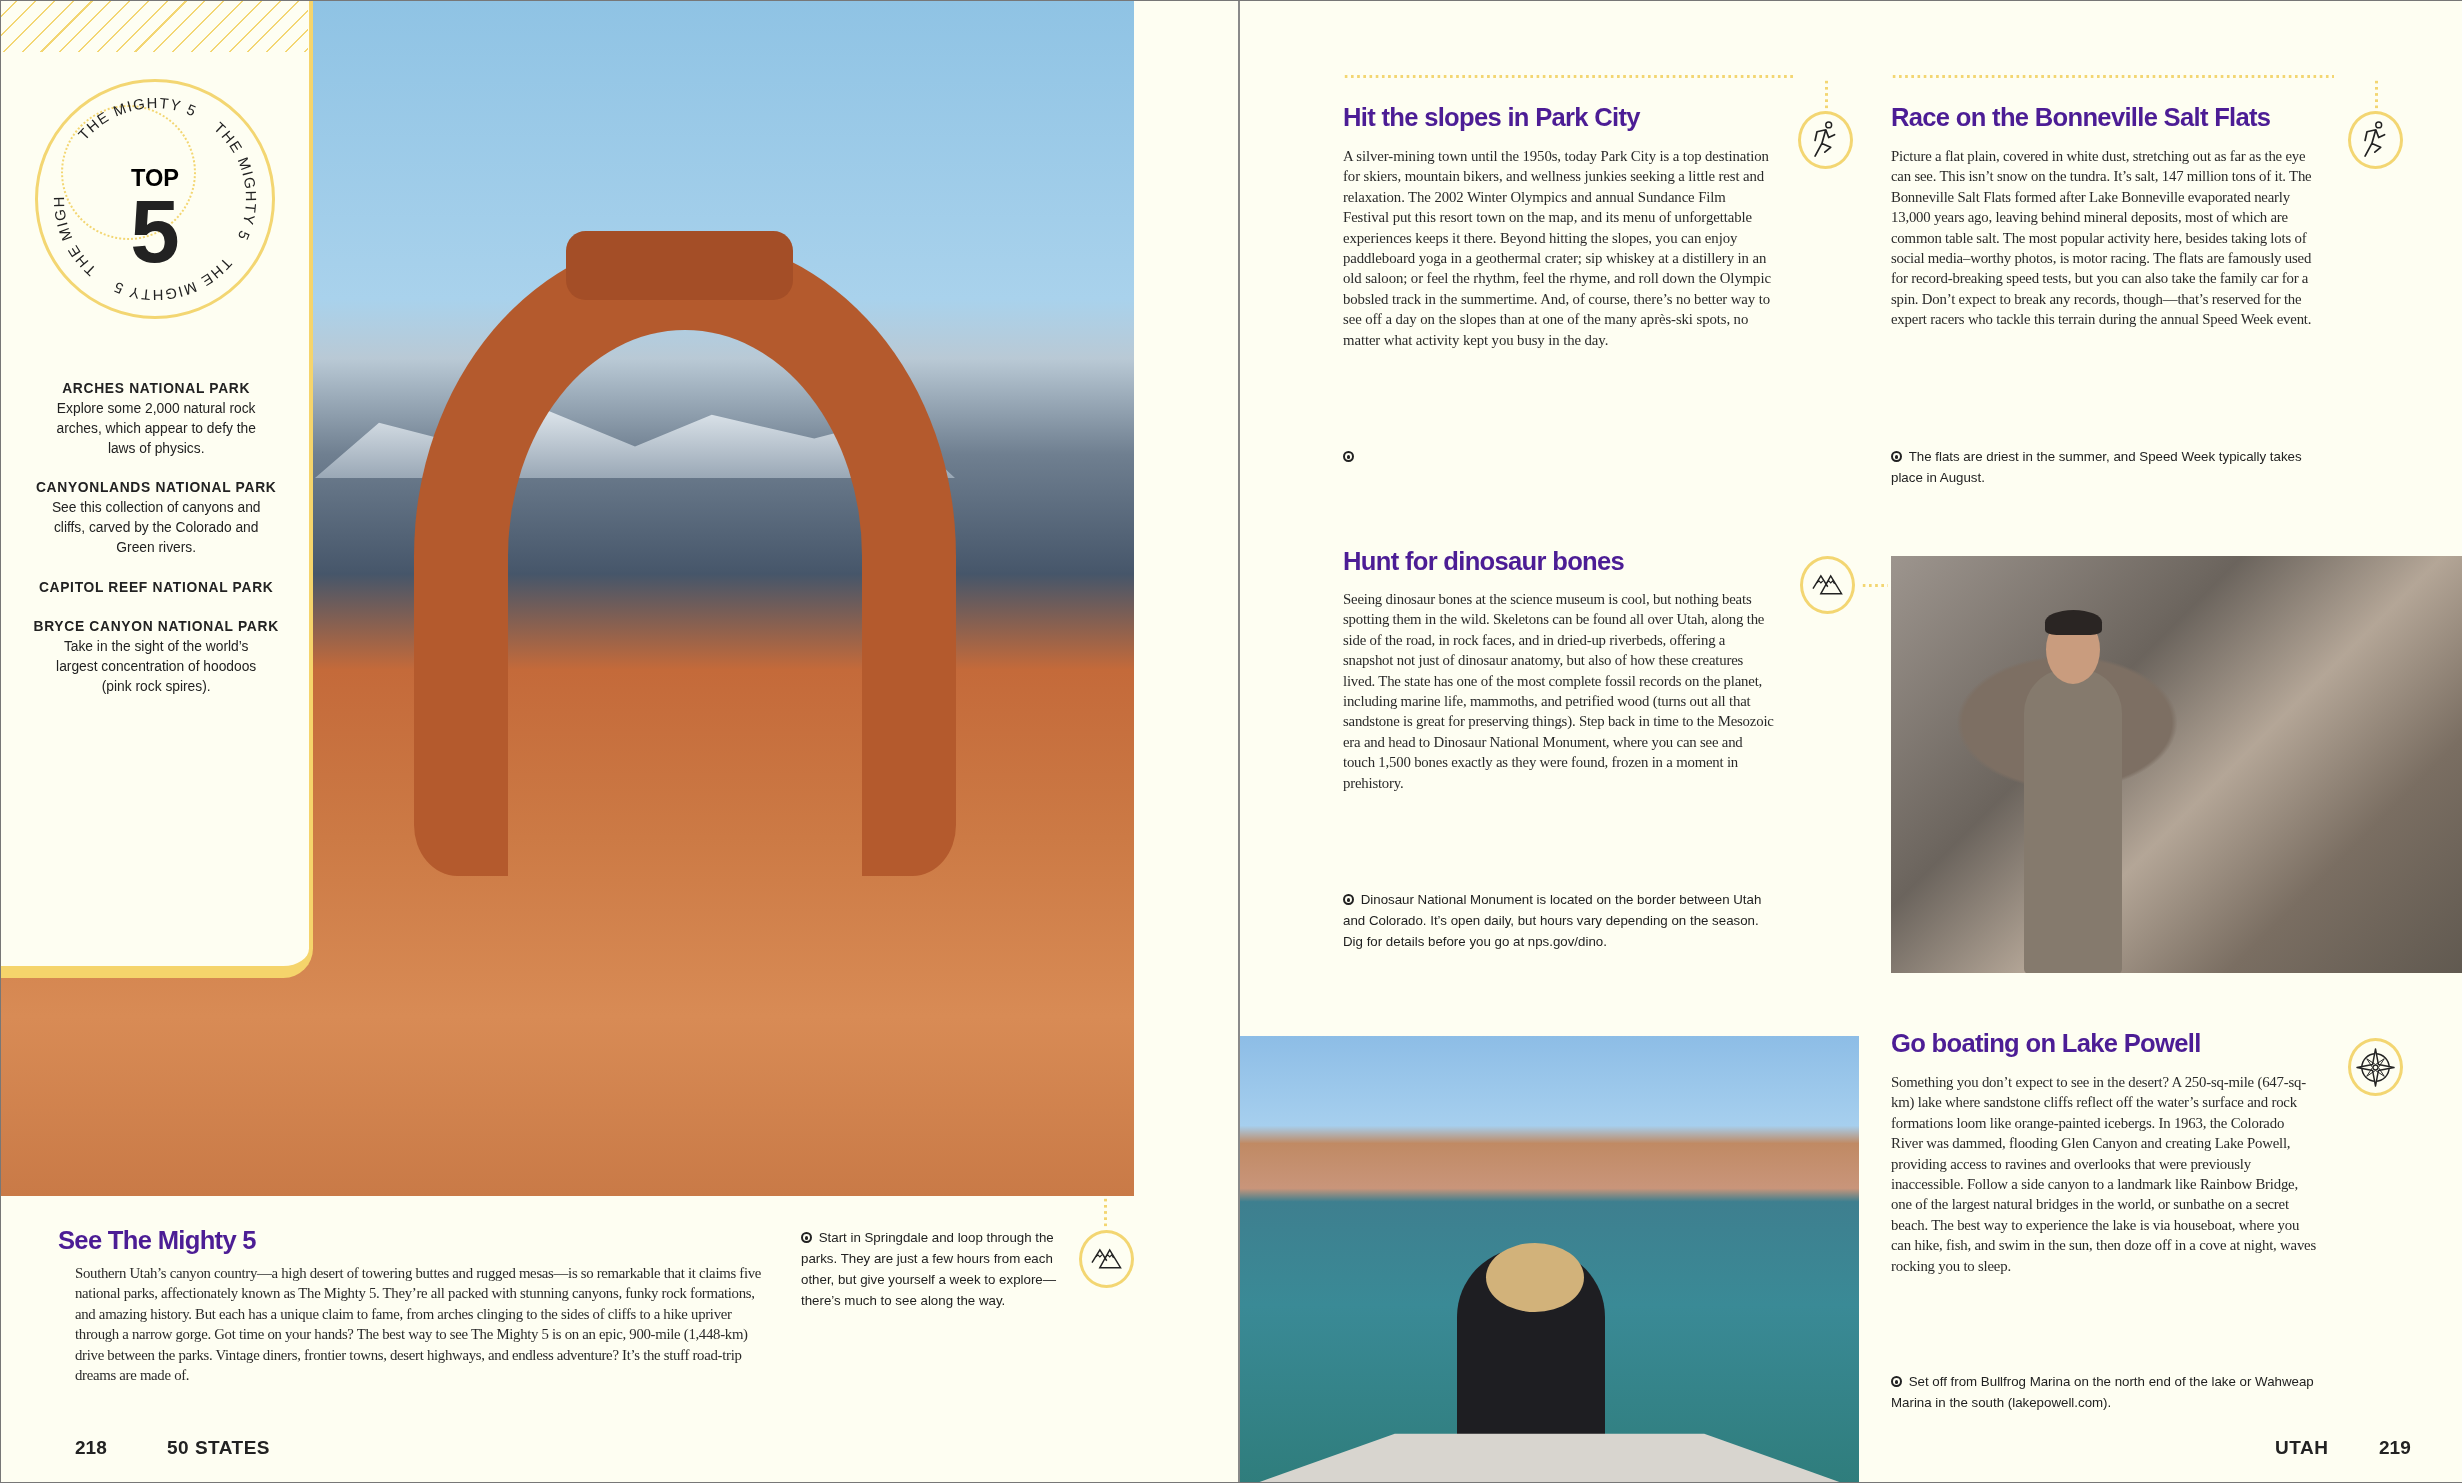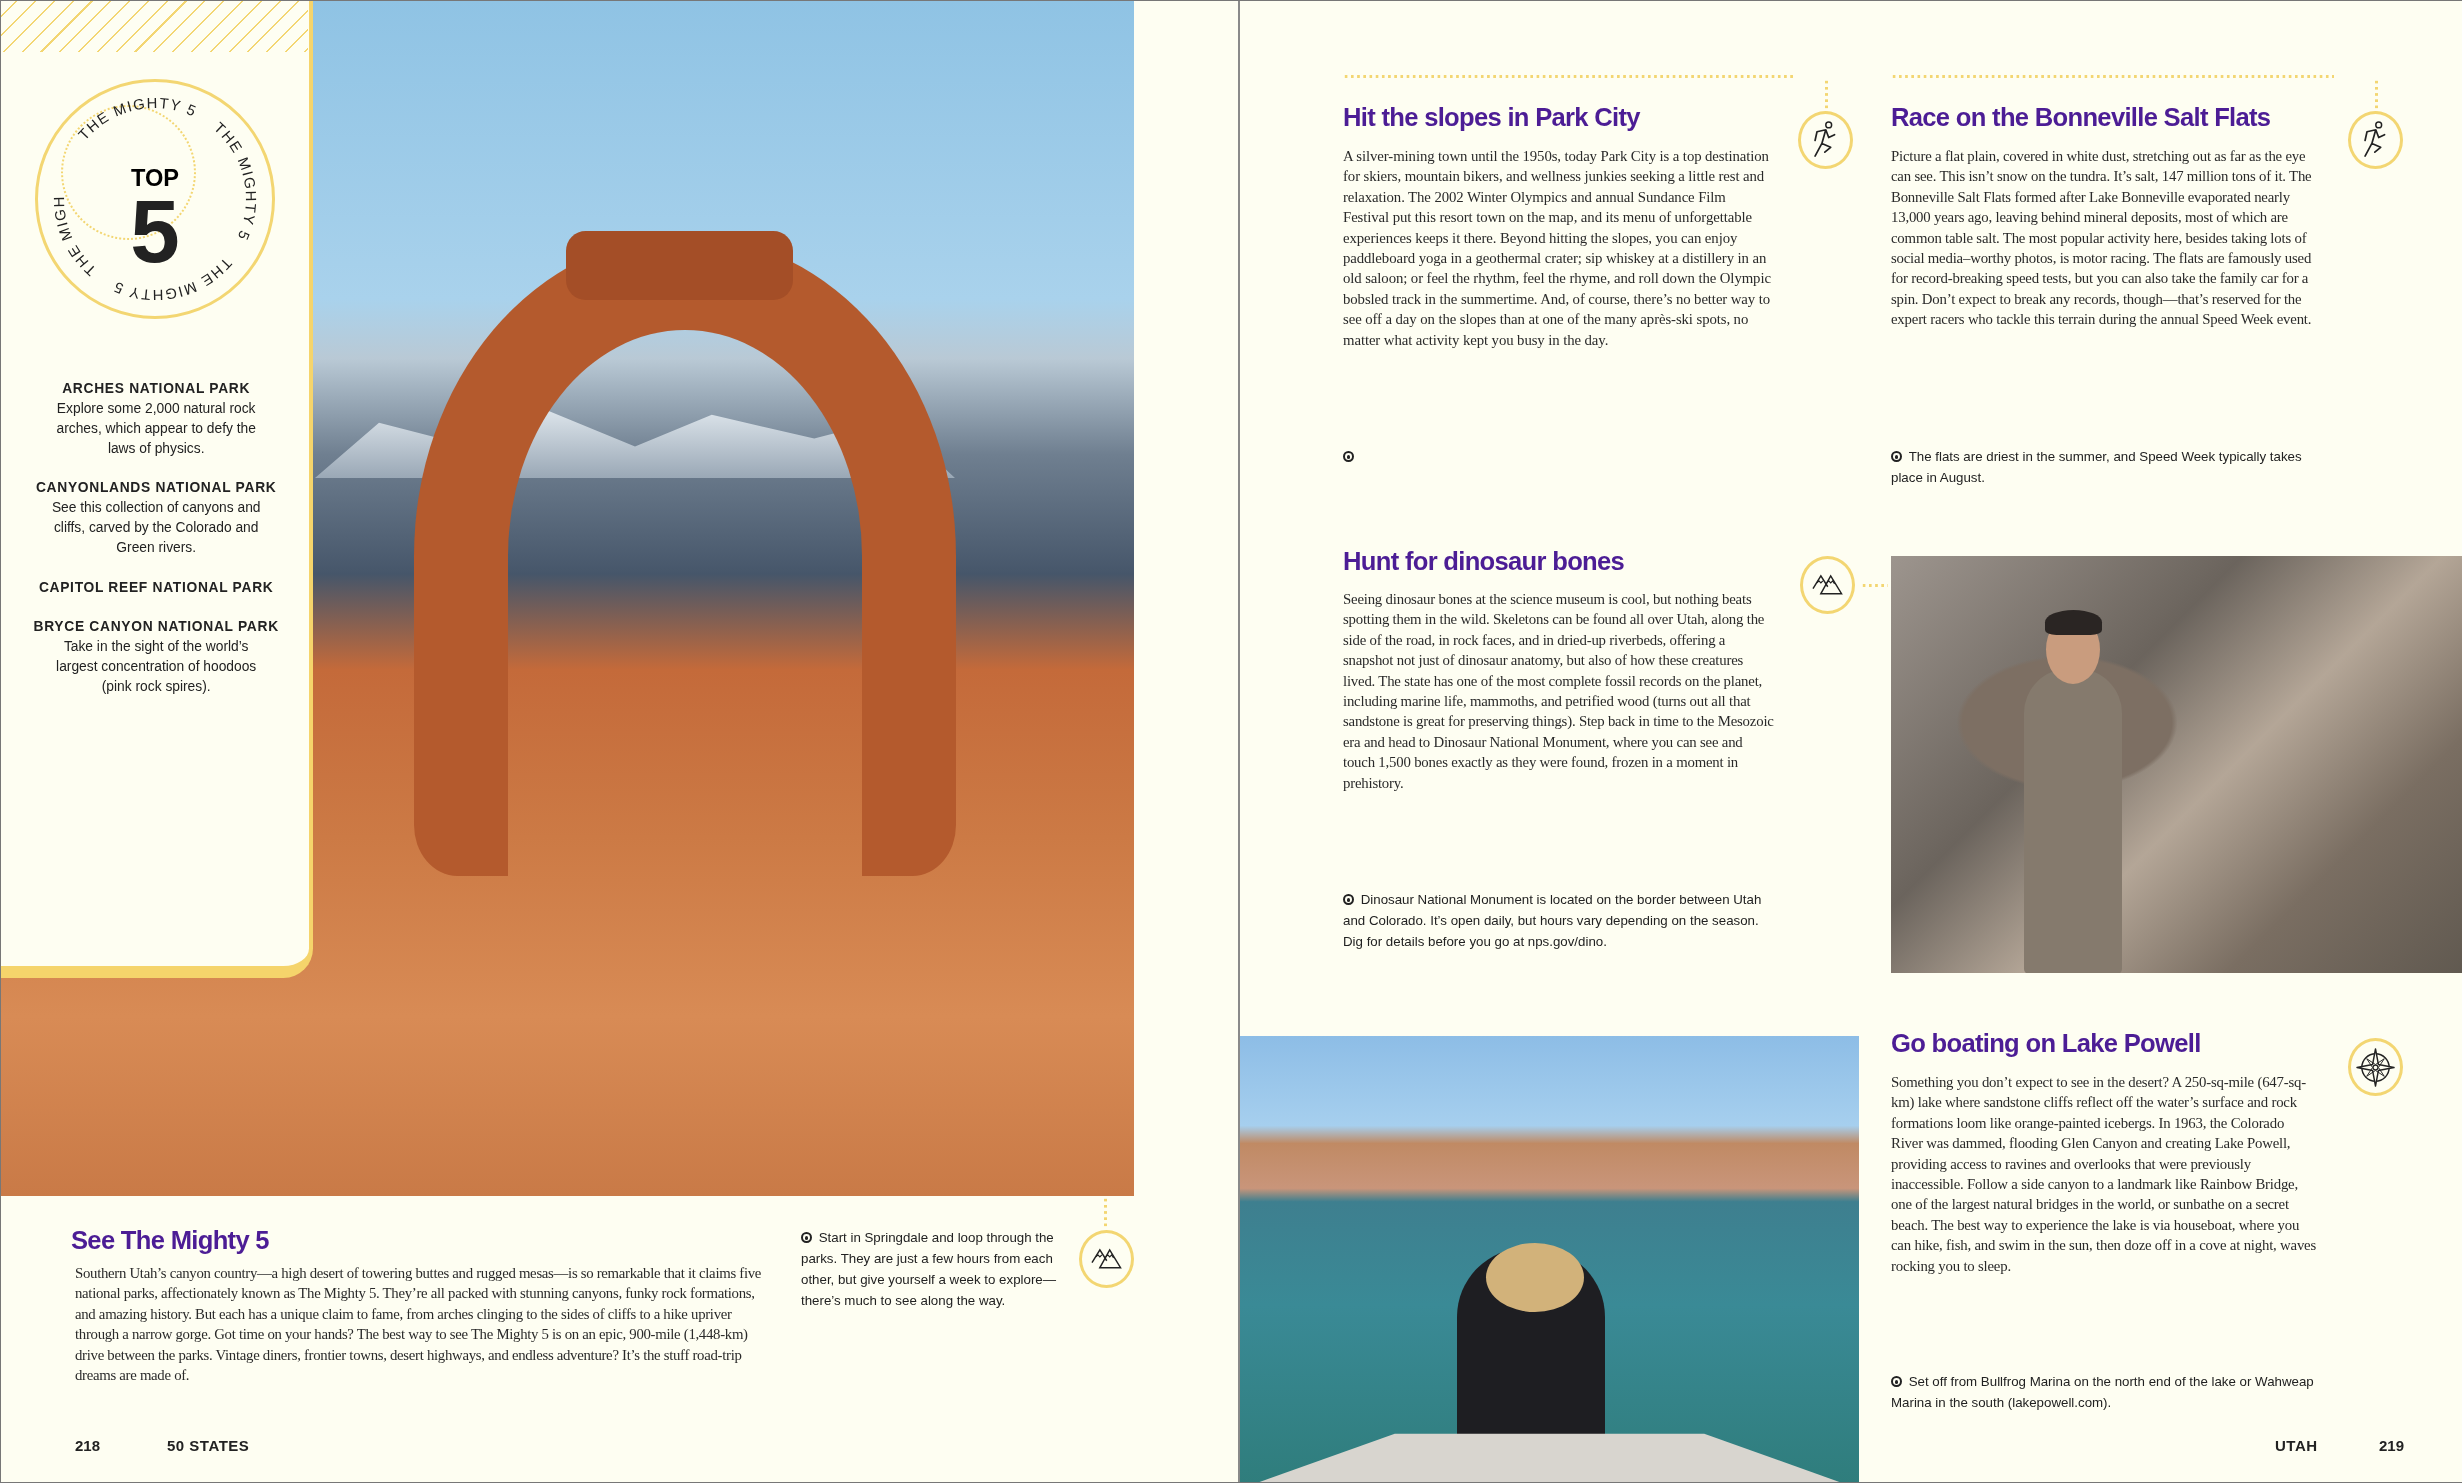--- a/index.html
+++ b/index.html
@@ -32,21 +32,21 @@
   .h { font-family:"Liberation Sans",sans-serif; font-weight:bold; font-size:25.6px; letter-spacing:-0.7px; color:#4c1d95; }
   .body { font-size:14.8px; line-height:20.4px; color:#2a2a2a; }
   .tip { font-family:"Liberation Sans",sans-serif; font-size:13.3px; line-height:21px; color:#222; }
   .tip-icon { display:inline-block; width:10.8px; height:10.8px; border:2px solid #222; border-radius:50%; box-sizing:border-box; position:relative; vertical-align:-1px; margin-right:6.9px; }
   .tip-icon::after { content:""; position:absolute; left:1.5px; top:1.5px; width:3.9px; height:3.9px; background:#222; border-radius:50%; }
 
   .icon-circle { width:55px; height:58px; border:3px solid #f3d672; border-radius:50%; box-sizing:border-box; display:flex; align-items:center; justify-content:center; background:#fefef2; }
   .dots-h { height:3px; background:radial-gradient(circle, #f3d672 1.5px, transparent 1.7px) 0 0/6.2px 3px repeat-x; }
   .dots-v { width:3px; background:radial-gradient(circle, #f3d672 1.5px, transparent 1.7px) 0 0/3px 6.2px repeat-y; }
 
-  .folio { font-family:"Liberation Sans",sans-serif; font-weight:bold; font-size:15px; color:#222; }
+  .folio { font-family:"Liberation Sans",sans-serif; font-weight:bold; font-size:19px; color:#222; }
 
   
   .photo-hiker { left:1891px; top:556px; width:587px; height:417px;
     background: radial-gradient(ellipse at 30% 40%, #7d6f63 0 18%, transparent 19%), linear-gradient(135deg,#9d958e 0%,#6b645d 35%,#b4a697 55%,#7a6e62 75%,#5f584f 100%); overflow:hidden; }
   .hiker-body { left:133px; top:113px; width:98px; height:305px; background:#857a6d; border-radius:44px 44px 4.9px 4.9px; }
   .hiker-head { left:155px; top:59px; width:54px; height:69px; background:#c99c7e; border-radius:50%; }
   .hiker-hair { left:154px; top:54px; width:57px; height:24.6px; background:#2a2523; border-radius:50% 50% 20% 20%; }
   .photo-lake { left:1240px; top:1036px; width:619px; height:448px;
     background: linear-gradient(180deg,#8dbde6 0%,#a6cfee 20%,#c08a64 24%,#c9957a 34%,#3e7f8f 37%,#3a8a96 60%,#2f7d7c 100%); overflow:hidden; }
   .lake-child { left:217px; top:212px; width:148px; height:236px; background:#1e1e22; border-radius:69px 69px 0 0; }
@@ -90,21 +90,21 @@
   </div>
   <div class="park-item">
     <div class="park-name">CAPITOL REEF NATIONAL PARK</div>
   </div>
   <div class="park-item">
     <div class="park-name">BRYCE CANYON NATIONAL PARK</div>
     <div class="park-desc" style="padding:0 27px">Take in the sight of the world’s largest concentration of hoodoos (pink rock spires).</div>
   </div>
 </div>
 
-<div class="abs h" style="left:71px;top:1226px;">See The Mighty 5</div>
+<div class="abs h" style="left:58px;top:1226px;">See The Mighty 5</div>
 <div class="abs body" style="left:75px;top:1263px;width:689px;letter-spacing:-0.3px;">Southern Utah’s canyon country—a high desert of towering buttes and rugged mesas—is so remarkable that it claims five national parks, affectionately known as The Mighty 5. They’re all packed with stunning canyons, funky rock formations, and amazing history. But each has a unique claim to fame, from arches clinging to the sides of cliffs to a hike upriver through a narrow gorge. Got time on your hands? The best way to see The Mighty 5 is on an epic, 900-mile (1,448-km) drive between the parks. Vintage diners, frontier towns, desert highways, and endless adventure? It’s the stuff road-trip dreams are made of.</div>
 <div class="abs tip" style="left:801px;top:1227px;width:256px;">
   <span class="tip-icon"></span><span>Start in Springdale and loop through the parks. They are just a few hours from each other, but give yourself a week to explore—there’s much to see along the way.</span>
 </div>
 <div class="abs dots-v" style="left:1104px;top:1197px;height:32px;"></div>
 <div class="abs icon-circle" style="left:1079px;top:1230px;">
   <svg width="31.5" height="23.6" viewBox="0 0 64 48">
     <path d="M2 32 L18 6 L32 28" fill="none" stroke="#222" stroke-width="3"></path>
     <path d="M10 20 L14 16 L18 20 L22 16" fill="none" stroke="#222" stroke-width="2.5"></path>
     <path d="M18 42 L38 6 L60 42 Z" fill="none" stroke="#222" stroke-width="3"></path>

